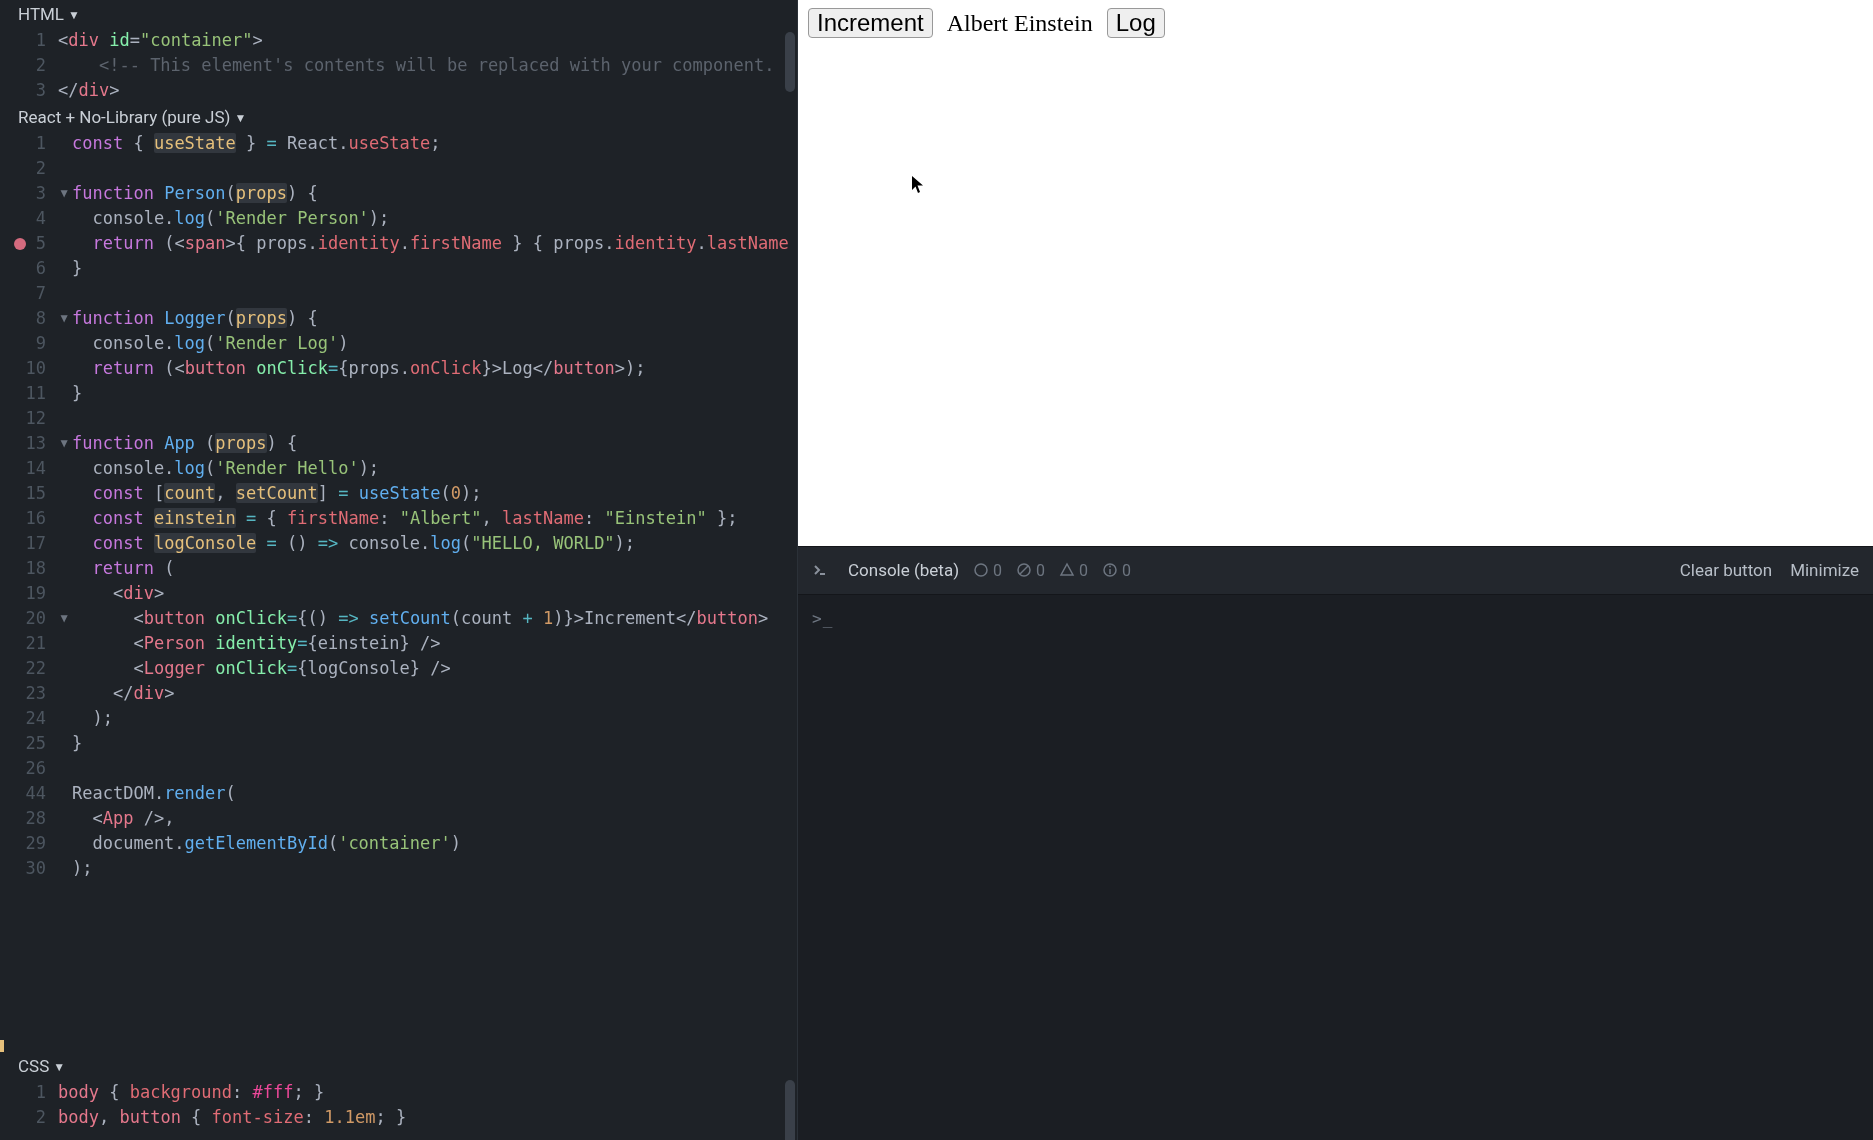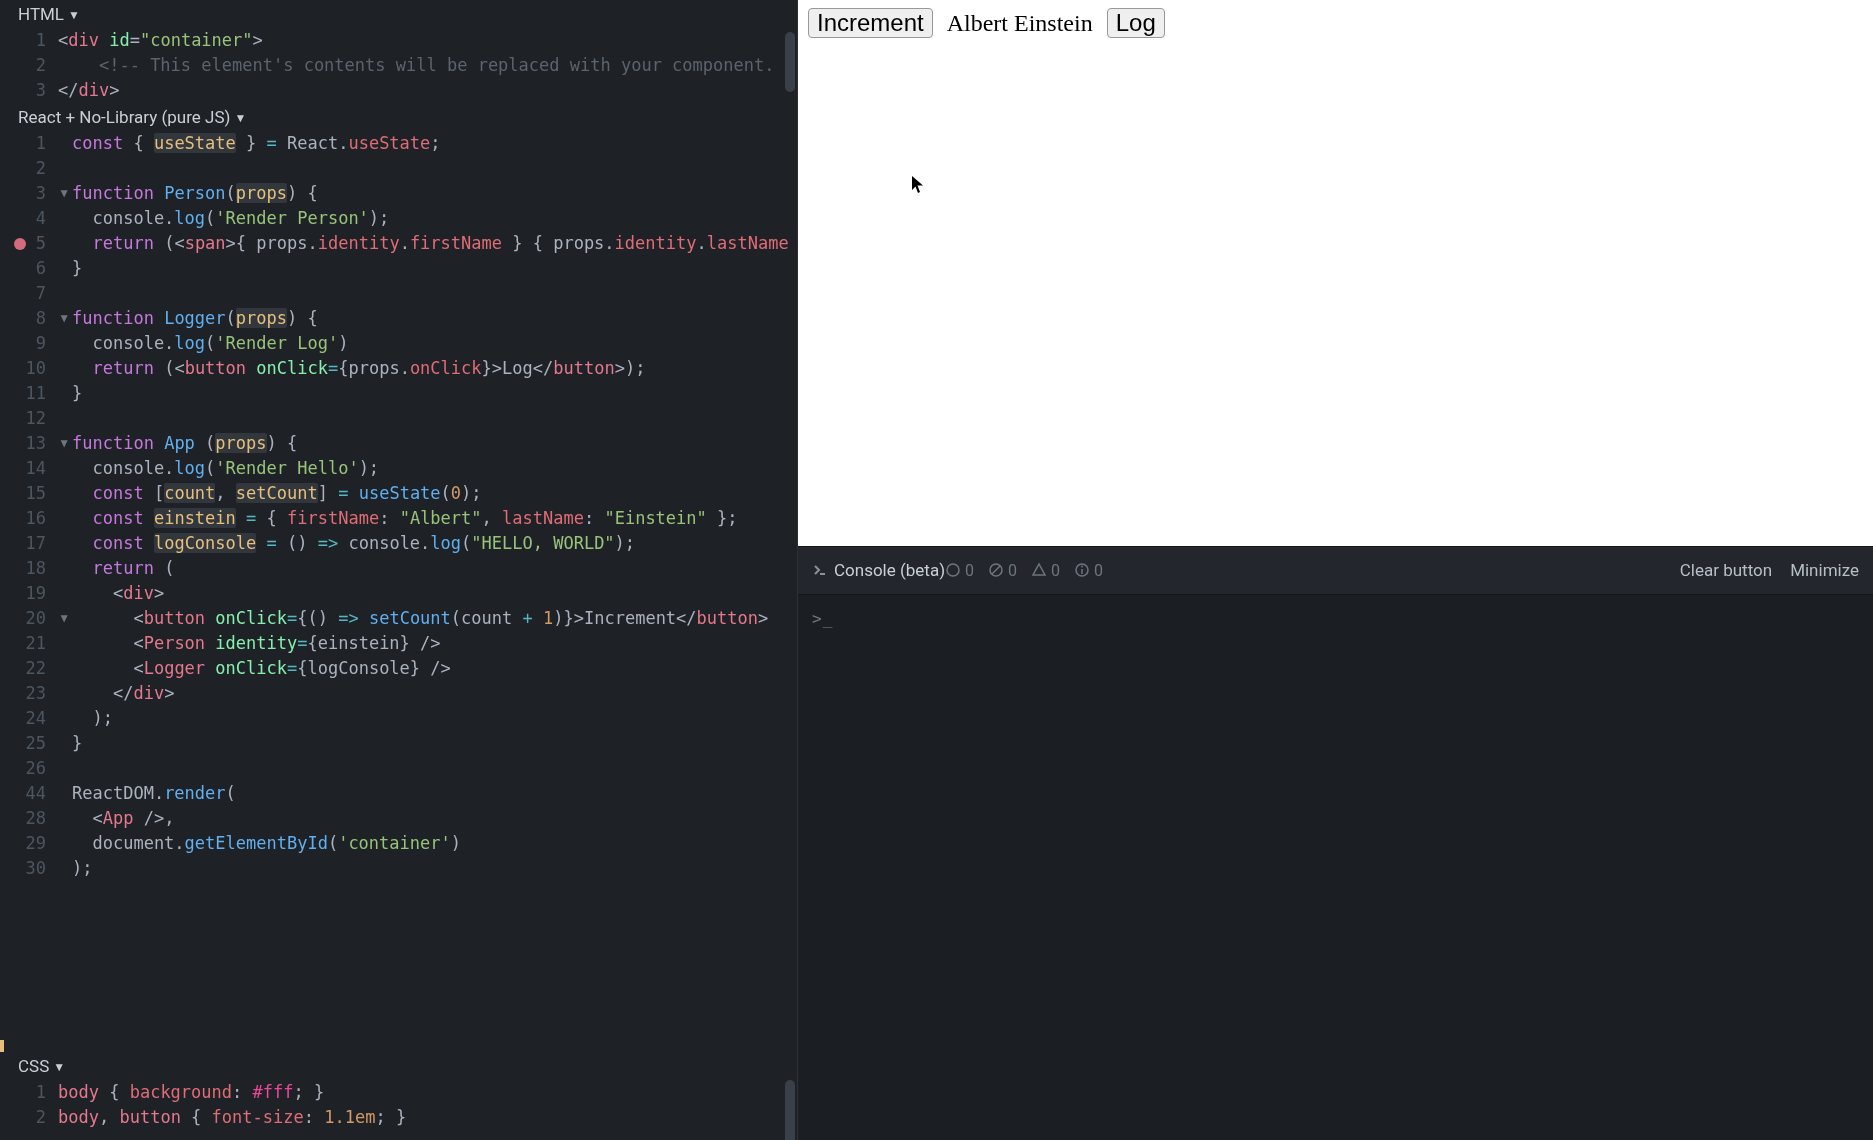--- a/index.html
+++ b/index.html
@@ -163,21 +163,21 @@
     border-top: 1px solid #14161a;
     border-bottom: 1px solid #14161a;
     display: flex;
     align-items: center;
     padding: 0 14px;
     font-family: -apple-system, BlinkMacSystemFont, "Segoe UI", Roboto, sans-serif;
     font-size: 17px;
     color: #c9cfd6;
     gap: 18px;
   }
-  .console-header .left-group { display:flex; align-items:center; flex:0 0 auto;}
+  .console-header .left-group { display:flex; align-items:center; gap:14px; flex:0 0 auto;}
   .console-header .counts { display:flex; align-items:center; gap:14px; color:#6d7580; }
   .console-header .counts .cnt { display:flex; align-items:center; gap:4px; font-size:16px;}
   .console-header .spacer { flex:1; }
   .console-header .action { color:#b7bec7; cursor:pointer; font-size:17px;}
   .console-body {
     background: #1b1e23;
     padding: 14px 14px;
     font-family: ui-monospace,Menlo,Monaco,Consolas,monospace;
     font-size: 16px;
     color: #6d7580;

